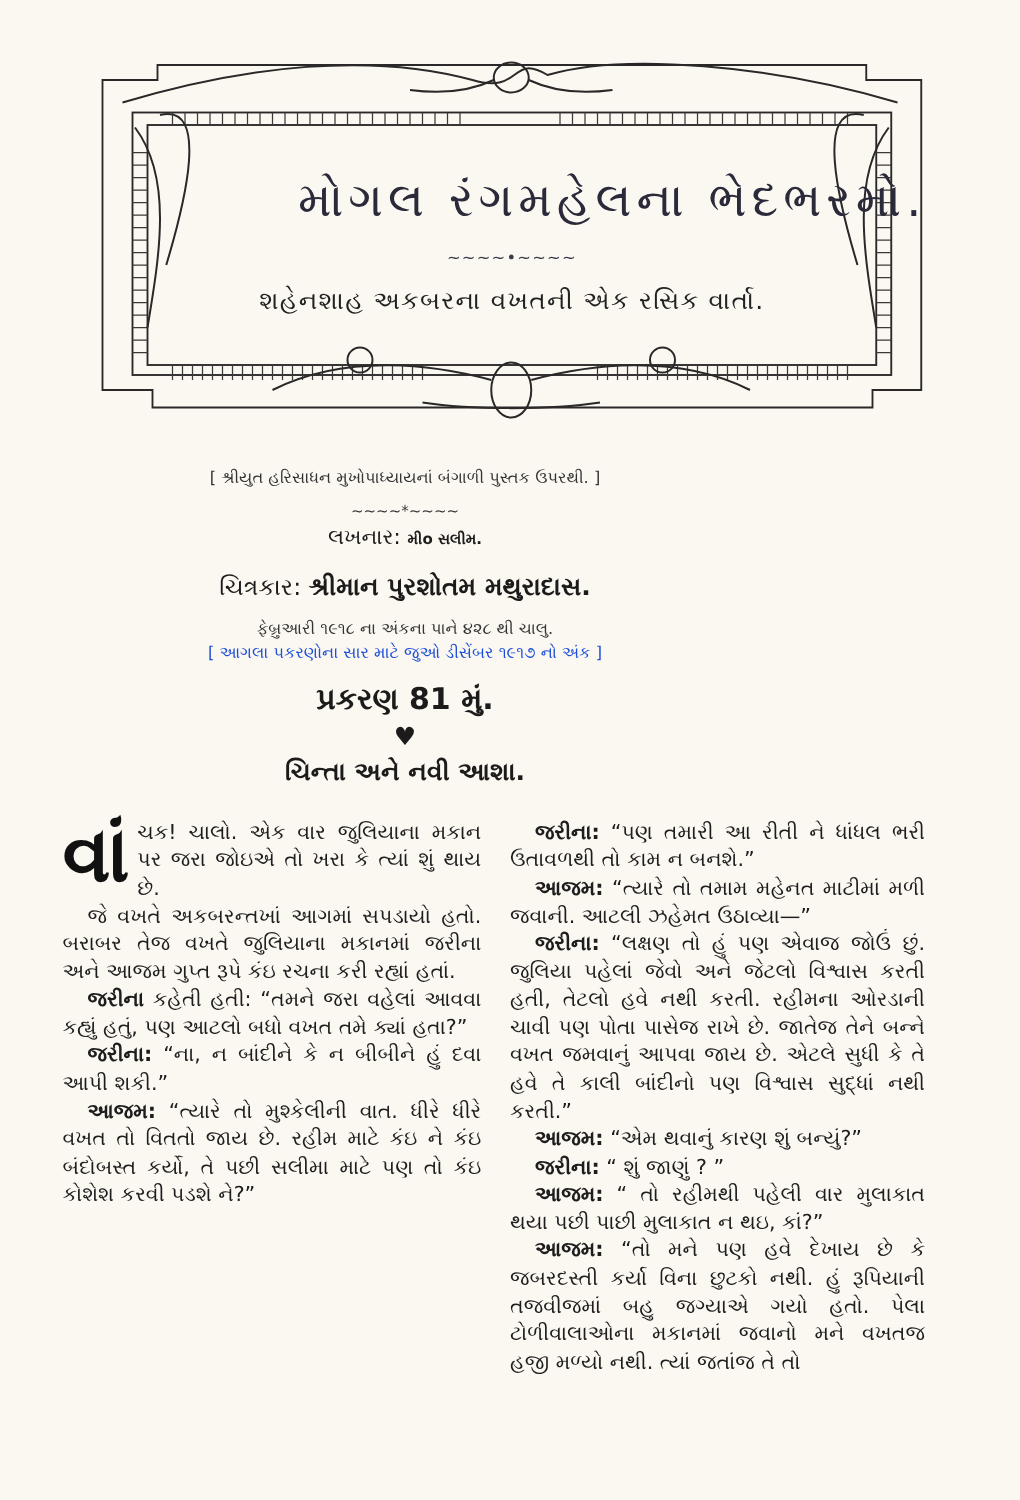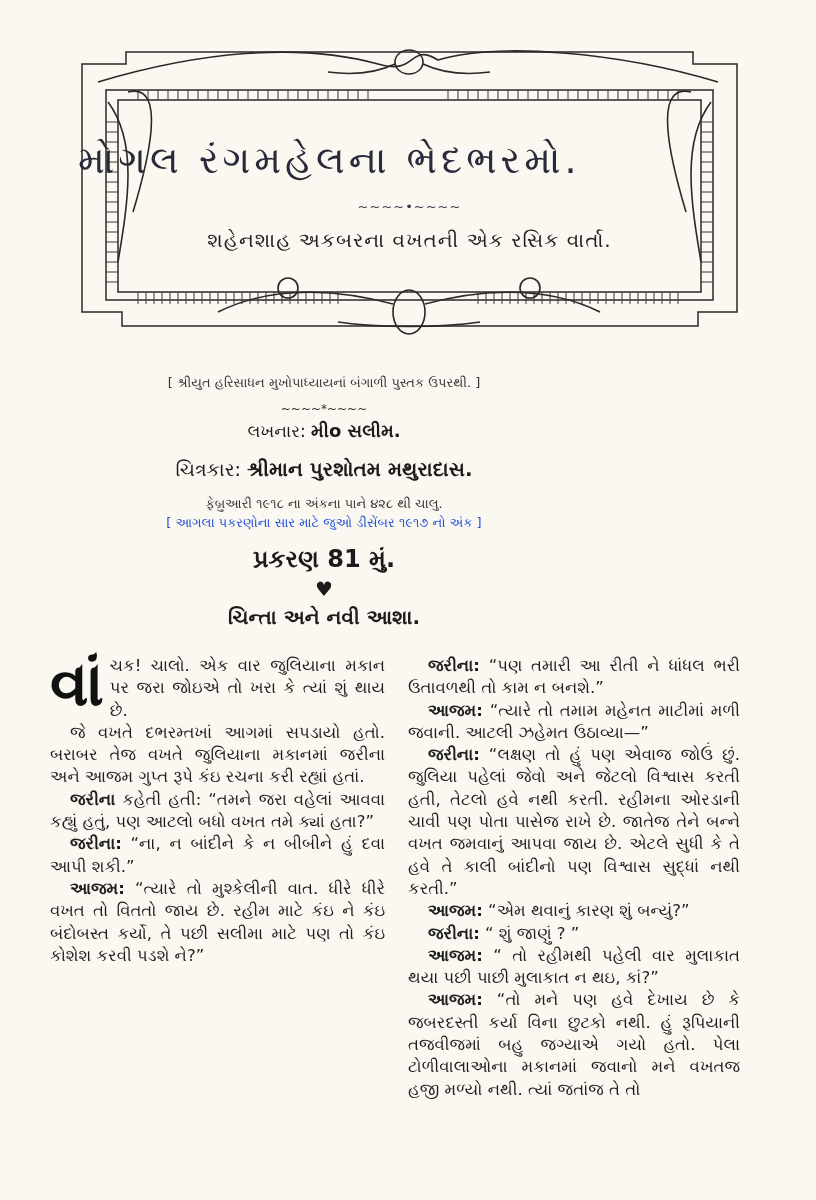--- a/index.html
+++ b/index.html
@@ -9,36 +9,36 @@
     font-family:"DejaVu Sans", sans-serif;
     color:#1c1a1a;
     position:relative;
   }
   .frame {
     position:absolute; left:78px; top:42px; width:663px; height:296px;
   }
   .frame svg { position:absolute; left:0; top:0; }
   .title {
     position:absolute; left:0; width:100%; top:96px;
-    text-align:left; font-size:38px; letter-spacing:4px; color:#2b2a3a;
+    text-align:right; font-size:38px; letter-spacing:4px; color:#2b2a3a;
     font-weight:normal;
   }
   .flourish {
     position:absolute; left:0; width:100%; top:157px;
     text-align:center; font-size:13px; color:#3a3a4a; letter-spacing:1px;
   }
   .subtitle {
     position:absolute; left:0; width:100%; top:186px;
     text-align:center; font-size:20px; color:#222; letter-spacing:1px;
   }
   .center { position:absolute; left:0; width:648px; text-align:center; }
   .source { top:375px; font-size:13px; color:#333; }
   .flourish2 { top:402px; font-size:12px; color:#333; }
   .author { top:420px; font-size:17px; }
-  .author b { font-size:18px; }
+  .author b { font-size:12px; }
   .illustrator { top:457px; font-size:19px; }
   .illustrator b { font-size:20px; }
   .cont { top:496px; font-size:13px; color:#333; }
   .summary { top:515px; font-size:13px; color:#1d4ed8; }
   .chapter { top:545px; font-size:24px; font-weight:bold; }
   .spade { top:577px; font-size:20px; }
   .chaptitle { top:605px; font-size:20px; font-weight:bold; }
 
   .col {
     position:absolute; top:655px; font-size:16.5px; line-height:22.3px;
@@ -111,21 +111,21 @@
 <div class="center cont">ફેબ્રુઆરી ૧૯૧૮ ના અંકના પાને ૪૨૮ થી ચાલુ.</div>
 <div class="center summary">[ આગલા પકરણોના સાર માટે જુઓ ડીસેંબર ૧૯૧૭ નો અંક ]</div>
 <div class="center chapter">પ્રકરણ 81 મું.</div>
 <div class="center spade">♥</div>
 <div class="center chaptitle">ચિન્તા અને નવી આશા.</div>
 
 <div class="col left">
   <p class="noindent">
     <span class="dropcap">વાં</span><span>ચક! ચાલો. એક વાર જુલિયાના મકાન પર જરા જોઇએ તો ખરા કે ત્યાં શું થાય છે.</span>
   </p>
-  <p><span>જે વખતે દભરમ્તખાં આગમાં સપડાયો હતો. બરાબર તેજ વખતે જુલિયાના મકાનમાં જરીના અને આજમ ગુપ્ત રૂપે કંઇ રચના કરી રહ્યાં હતાં.</span></p>
+  <p><span>જે વખતે અકબરન્તખાં આગમાં સપડાયો હતો. બરાબર તેજ વખતે જુલિયાના મકાનમાં જરીના અને આજમ ગુપ્ત રૂપે કંઇ રચના કરી રહ્યાં હતાં.</span></p>
   <p><span class="speaker">જરીના</span> <span>કહેતી હતી: “તમને જરા વહેલાં આવવા કહ્યું હતું, પણ આટલો બધો વખત તમે ક્યાં હતા?”</span></p>
   <p><span class="speaker">જરીના:</span> <span>“ના, ન બાંદીને કે ન બીબીને હું દવા આપી શકી.”</span></p>
   <p><span class="speaker">આજમ:</span> <span>“ત્યારે તો મુશ્કેલીની વાત. ધીરે ધીરે વખત તો વિતતો જાય છે. રહીમ માટે કંઇ ને કંઇ બંદોબસ્ત કર્યો, તે પછી સલીમા માટે પણ તો કંઇ કોશેશ કરવી પડશે ને?”</span></p>
 </div>
 
 <div class="col right">
   <p><span class="speaker">જરીના:</span> <span>“પણ તમારી આ રીતી ને ધાંધલ ભરી ઉતાવળથી તો કામ ન બનશે.”</span></p>
   <p><span class="speaker">આજમ:</span> <span>“ત્યારે તો તમામ મહેનત માટીમાં મળી જવાની. આટલી ઝહેમત ઉઠાવ્યા—”</span></p>
   <p><span class="speaker">જરીના:</span> <span>“લક્ષણ તો હું પણ એવાજ જોઉં છું. જુલિયા પહેલાં જેવો અને જેટલો વિશ્વાસ કરતી હતી, તેટલો હવે નથી કરતી. રહીમના ઓરડાની ચાવી પણ પોતા પાસેજ રાખે છે. જાતેજ તેને બન્ને વખત જમવાનું આપવા જાય છે. એટલે સુધી કે તે હવે તે કાલી બાંદીનો પણ વિશ્વાસ સુદ્ધાં નથી કરતી.”</span></p>
   <p><span class="speaker">આજમ:</span> <span>“એમ થવાનું કારણ શું બન્યું?”</span></p>

